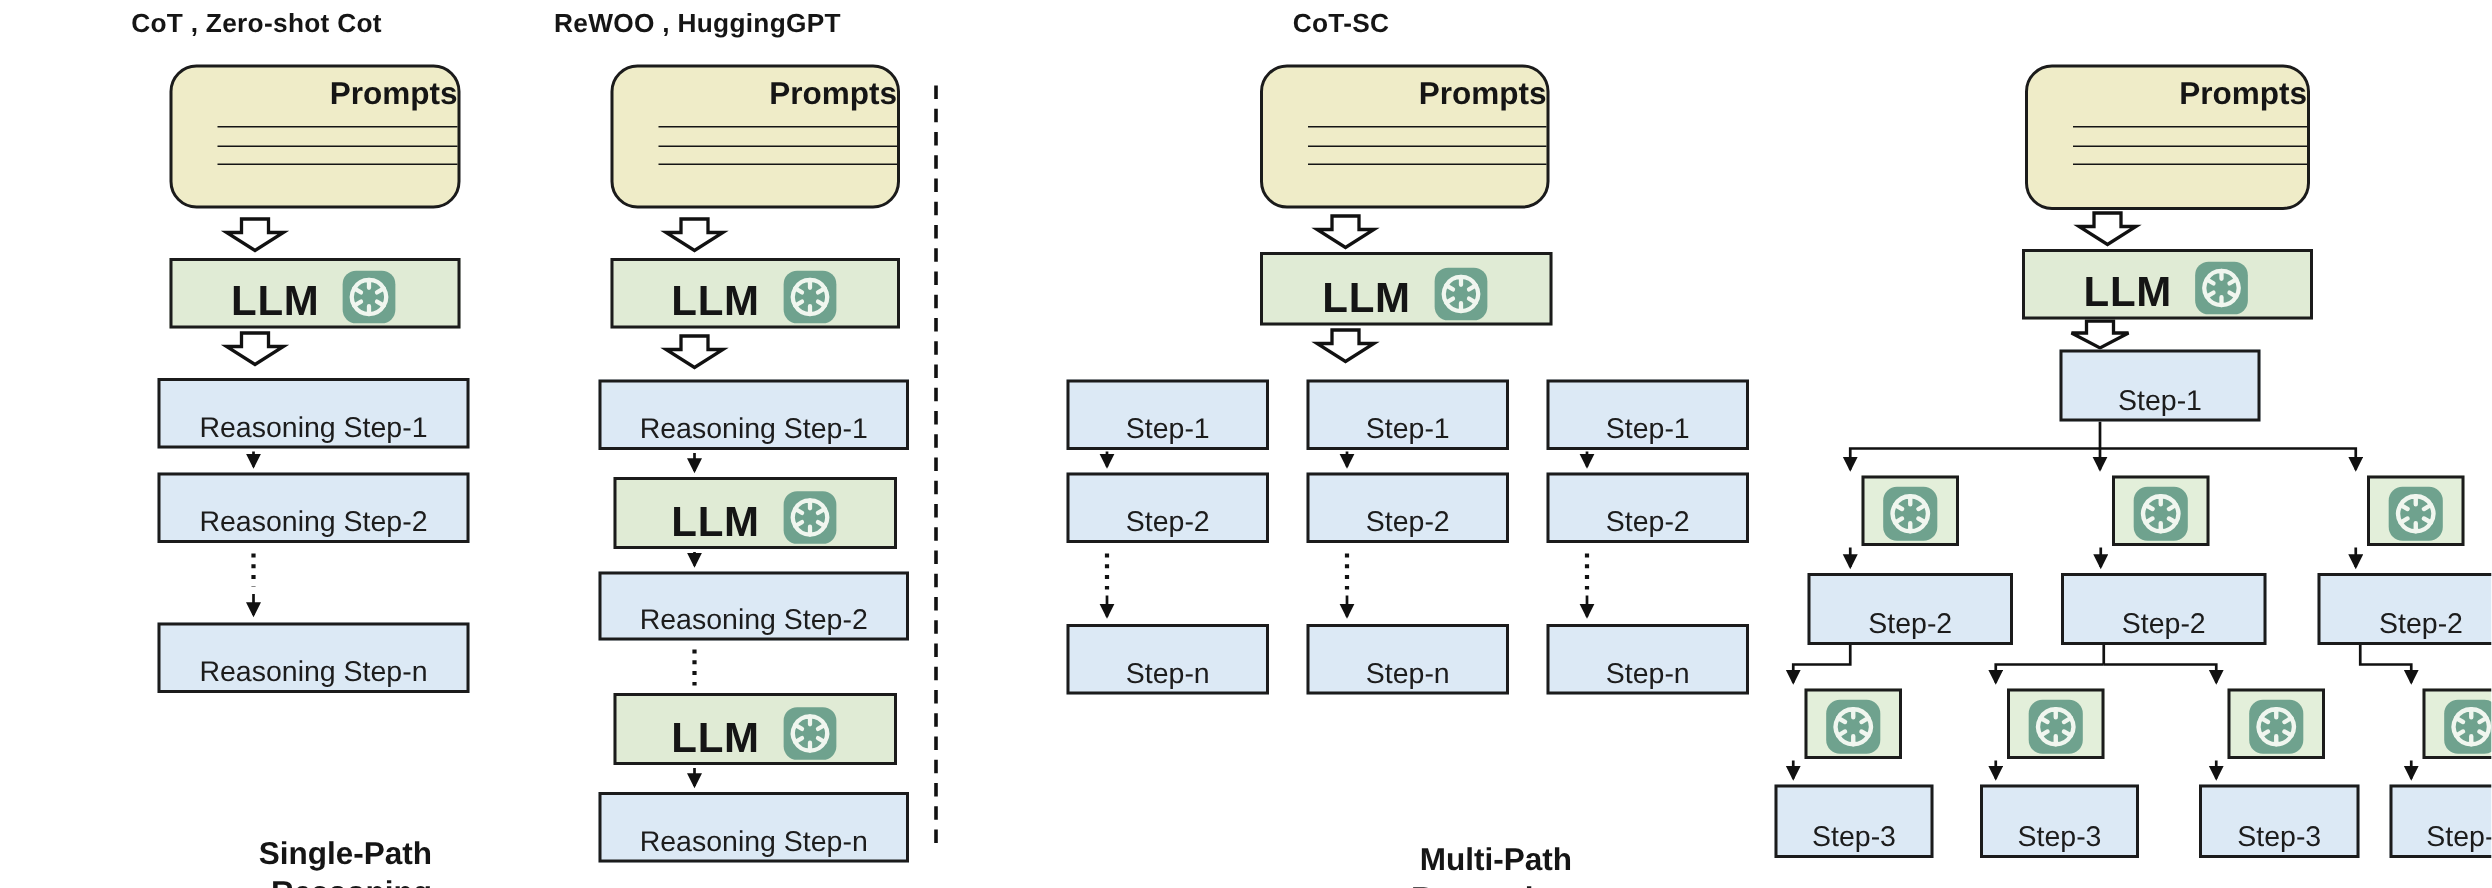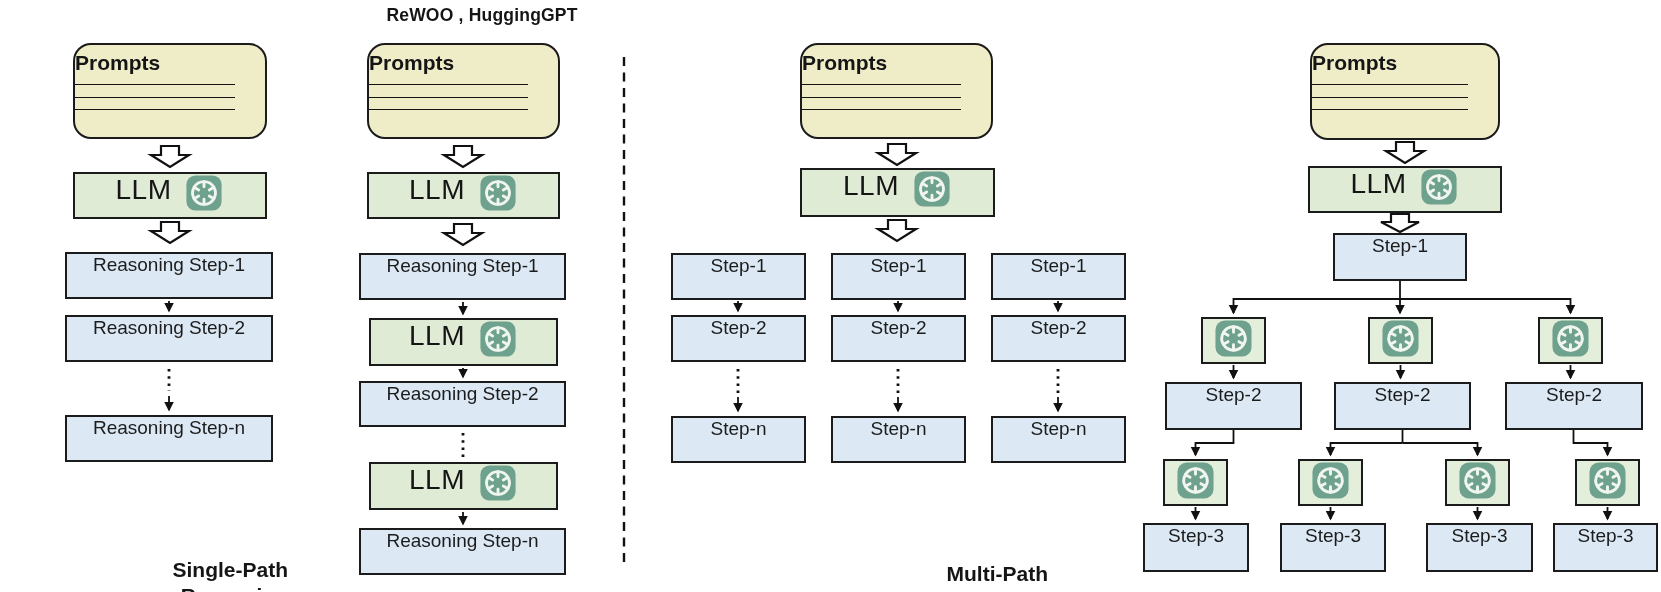--- a/index.html
+++ b/index.html
@@ -4,28 +4,28 @@
 <style>
   html,body{margin:0;padding:0;background:#fff;}
   .canvas{position:relative;width:1661px;height:592px;background:#ffffff;overflow:hidden;
           font-family:"Liberation Sans",sans-serif;color:#111;}
   .overlay{position:absolute;left:0;top:0;z-index:1;pointer-events:none;}
   .title{position:absolute;top:5px;z-index:2;font-size:17.5px;font-weight:700;text-align:center;
          letter-spacing:.2px;color:#151515;}
   .caption{position:absolute;z-index:2;font-size:21px;font-weight:700;text-align:right;
            line-height:26px;white-space:pre-line;color:#151515;margin-top:48px;}
   .box{position:absolute;z-index:2;box-sizing:border-box;border:2.3px solid #1b1b1b;
-       display:flex;align-items:flex-start;justify-content:center;}
+       display:flex;align-items:flex-end;justify-content:center;margin-left:40px;}
   .prompts{background:#efecc8;border-radius:18px;flex-direction:column;justify-content:flex-start;
            padding-top:6px;}
   .plabel{font-size:21px;font-weight:700;color:#151515;}
   .plines{width:84%;margin-top:9px;}
   .plines i{display:block;height:11.5px;border-top:1.8px solid #141414;}
   .llm{background:#e0ebd5;gap:13px;}
-  .llm-label{font-size:28px;font-weight:400;letter-spacing:.5px;color:#151515;}
+  .llm-label{font-size:28px;font-weight:700;letter-spacing:.5px;color:#151515;}
   .step{background:#dce9f5;font-size:19px;color:#1c1c1c;}
   .icon-node{background:#e3efda;}
   .oa{display:block;}
 </style>
 </head>
 <body>
 
 <div class="canvas">
 
   <svg class="overlay" width="1661" height="592" viewBox="0 0 1661 592">
@@ -97,21 +97,23 @@
       <path d="M1402.5 443 H1330.5 V455" marker-end="url(#ah)"></path>
       <path d="M1402.5 443 H1477.5 V455" marker-end="url(#ah)"></path>
       <path d="M1573.5 430 V443 H1607.5 V455" marker-end="url(#ah)"></path>
       <path d="M1195.5 507 V519" marker-end="url(#ah)"></path>
       <path d="M1330.5 507 V519" marker-end="url(#ah)"></path>
       <path d="M1477.5 507 V519" marker-end="url(#ah)"></path>
       <path d="M1607.5 507 V519" marker-end="url(#ah)"></path>
     </g>
   </svg>
 
-  <div class="title" style="left:352px;width:260px">ReWOO , HuggingGPT</div>
+  <div class="title" style="left:41px;width:260px">CoT , Zero-shot Cot</div>
+  <div class="title" style="left:335px;width:260px">ReWOO , HuggingGPT</div>
+  <div class="title" style="left:764px;width:260px">CoT-SC</div>
 
   <div class="box prompts" style="left:73px;top:43px;width:194px;height:96px">
     <div class="plabel">Prompts</div>
     <div class="plines">
         <i></i>
         <i></i>
         <i></i>
       </div>
   </div>
   <div class="box llm" style="left:73px;top:172px;width:194px;height:47px">

